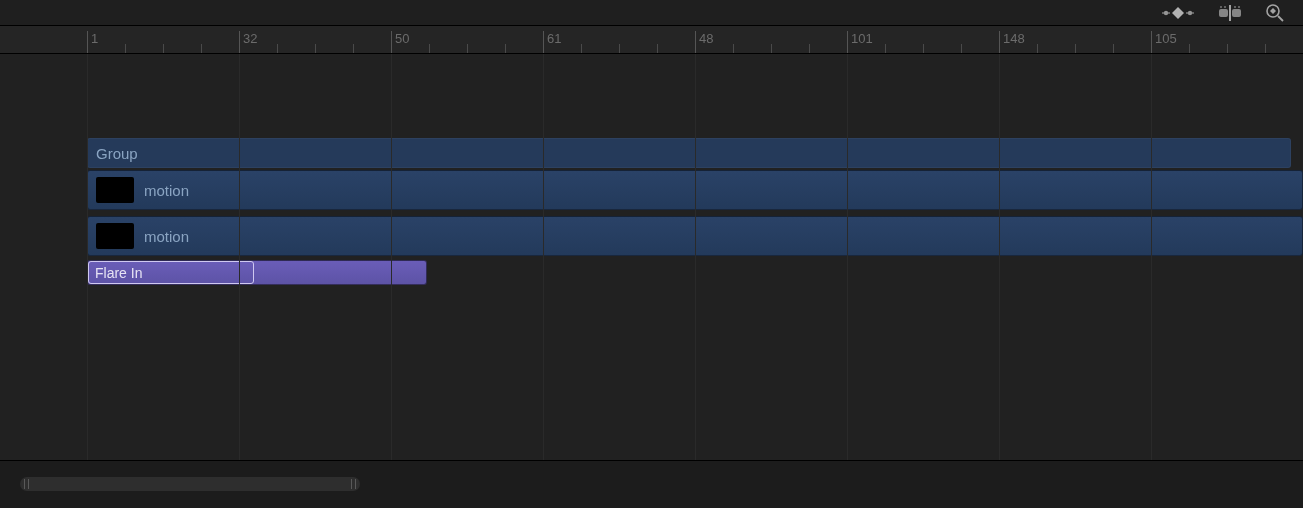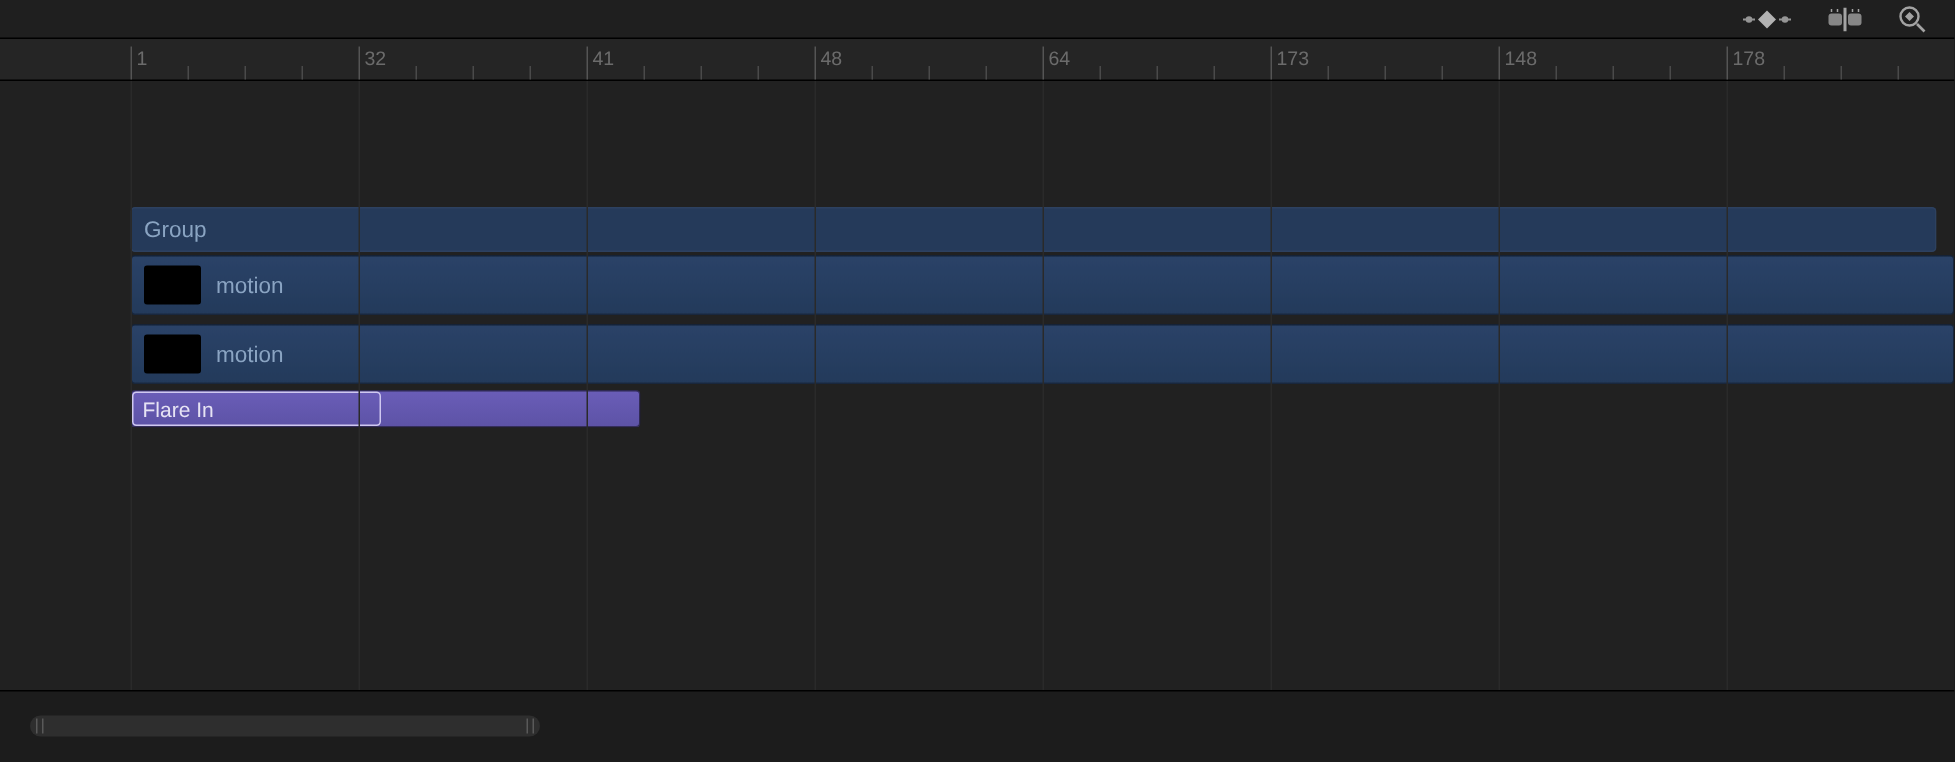--- a/index.html
+++ b/index.html
@@ -233,60 +233,60 @@
         <div class="tick-line"></div>
       </div>
       <div class="ruler-tick minor" style="left: 228px;">
         <div class="tick-line"></div>
       </div>
       <div class="ruler-tick minor" style="left: 266px;">
         <div class="tick-line"></div>
       </div>
       <div class="ruler-tick major" style="left: 304px;">
         <div class="tick-line"></div>
-        <div class="tick-label">41</div>
+        <div class="tick-label">50</div>
       </div>
       <div class="ruler-tick minor" style="left: 342px;">
         <div class="tick-line"></div>
       </div>
       <div class="ruler-tick minor" style="left: 380px;">
         <div class="tick-line"></div>
       </div>
       <div class="ruler-tick minor" style="left: 418px;">
         <div class="tick-line"></div>
       </div>
       <div class="ruler-tick major" style="left: 456px;">
         <div class="tick-line"></div>
+        <div class="tick-label">61</div>
+      </div>
+      <div class="ruler-tick minor" style="left: 494px;">
+        <div class="tick-line"></div>
+      </div>
+      <div class="ruler-tick minor" style="left: 532px;">
+        <div class="tick-line"></div>
+      </div>
+      <div class="ruler-tick minor" style="left: 570px;">
+        <div class="tick-line"></div>
+      </div>
+      <div class="ruler-tick major" style="left: 608px;">
+        <div class="tick-line"></div>
         <div class="tick-label">48</div>
       </div>
-      <div class="ruler-tick minor" style="left: 494px;">
-        <div class="tick-line"></div>
-      </div>
-      <div class="ruler-tick minor" style="left: 532px;">
-        <div class="tick-line"></div>
-      </div>
-      <div class="ruler-tick minor" style="left: 570px;">
-        <div class="tick-line"></div>
-      </div>
-      <div class="ruler-tick major" style="left: 608px;">
-        <div class="tick-line"></div>
-        <div class="tick-label">64</div>
-      </div>
       <div class="ruler-tick minor" style="left: 646px;">
         <div class="tick-line"></div>
       </div>
       <div class="ruler-tick minor" style="left: 684px;">
         <div class="tick-line"></div>
       </div>
       <div class="ruler-tick minor" style="left: 722px;">
         <div class="tick-line"></div>
       </div>
       <div class="ruler-tick major" style="left: 760px;">
         <div class="tick-line"></div>
-        <div class="tick-label">173</div>
+        <div class="tick-label">101</div>
       </div>
       <div class="ruler-tick minor" style="left: 798px;">
         <div class="tick-line"></div>
       </div>
       <div class="ruler-tick minor" style="left: 836px;">
         <div class="tick-line"></div>
       </div>
       <div class="ruler-tick minor" style="left: 874px;">
         <div class="tick-line"></div>
       </div>
@@ -298,21 +298,21 @@
         <div class="tick-line"></div>
       </div>
       <div class="ruler-tick minor" style="left: 988px;">
         <div class="tick-line"></div>
       </div>
       <div class="ruler-tick minor" style="left: 1026px;">
         <div class="tick-line"></div>
       </div>
       <div class="ruler-tick major" style="left: 1064px;">
         <div class="tick-line"></div>
-        <div class="tick-label">178</div>
+        <div class="tick-label">105</div>
       </div>
       <div class="ruler-tick minor" style="left: 1102px;">
         <div class="tick-line"></div>
       </div>
       <div class="ruler-tick minor" style="left: 1140px;">
         <div class="tick-line"></div>
       </div>
       <div class="ruler-tick minor" style="left: 1178px;">
         <div class="tick-line"></div>
       </div>

